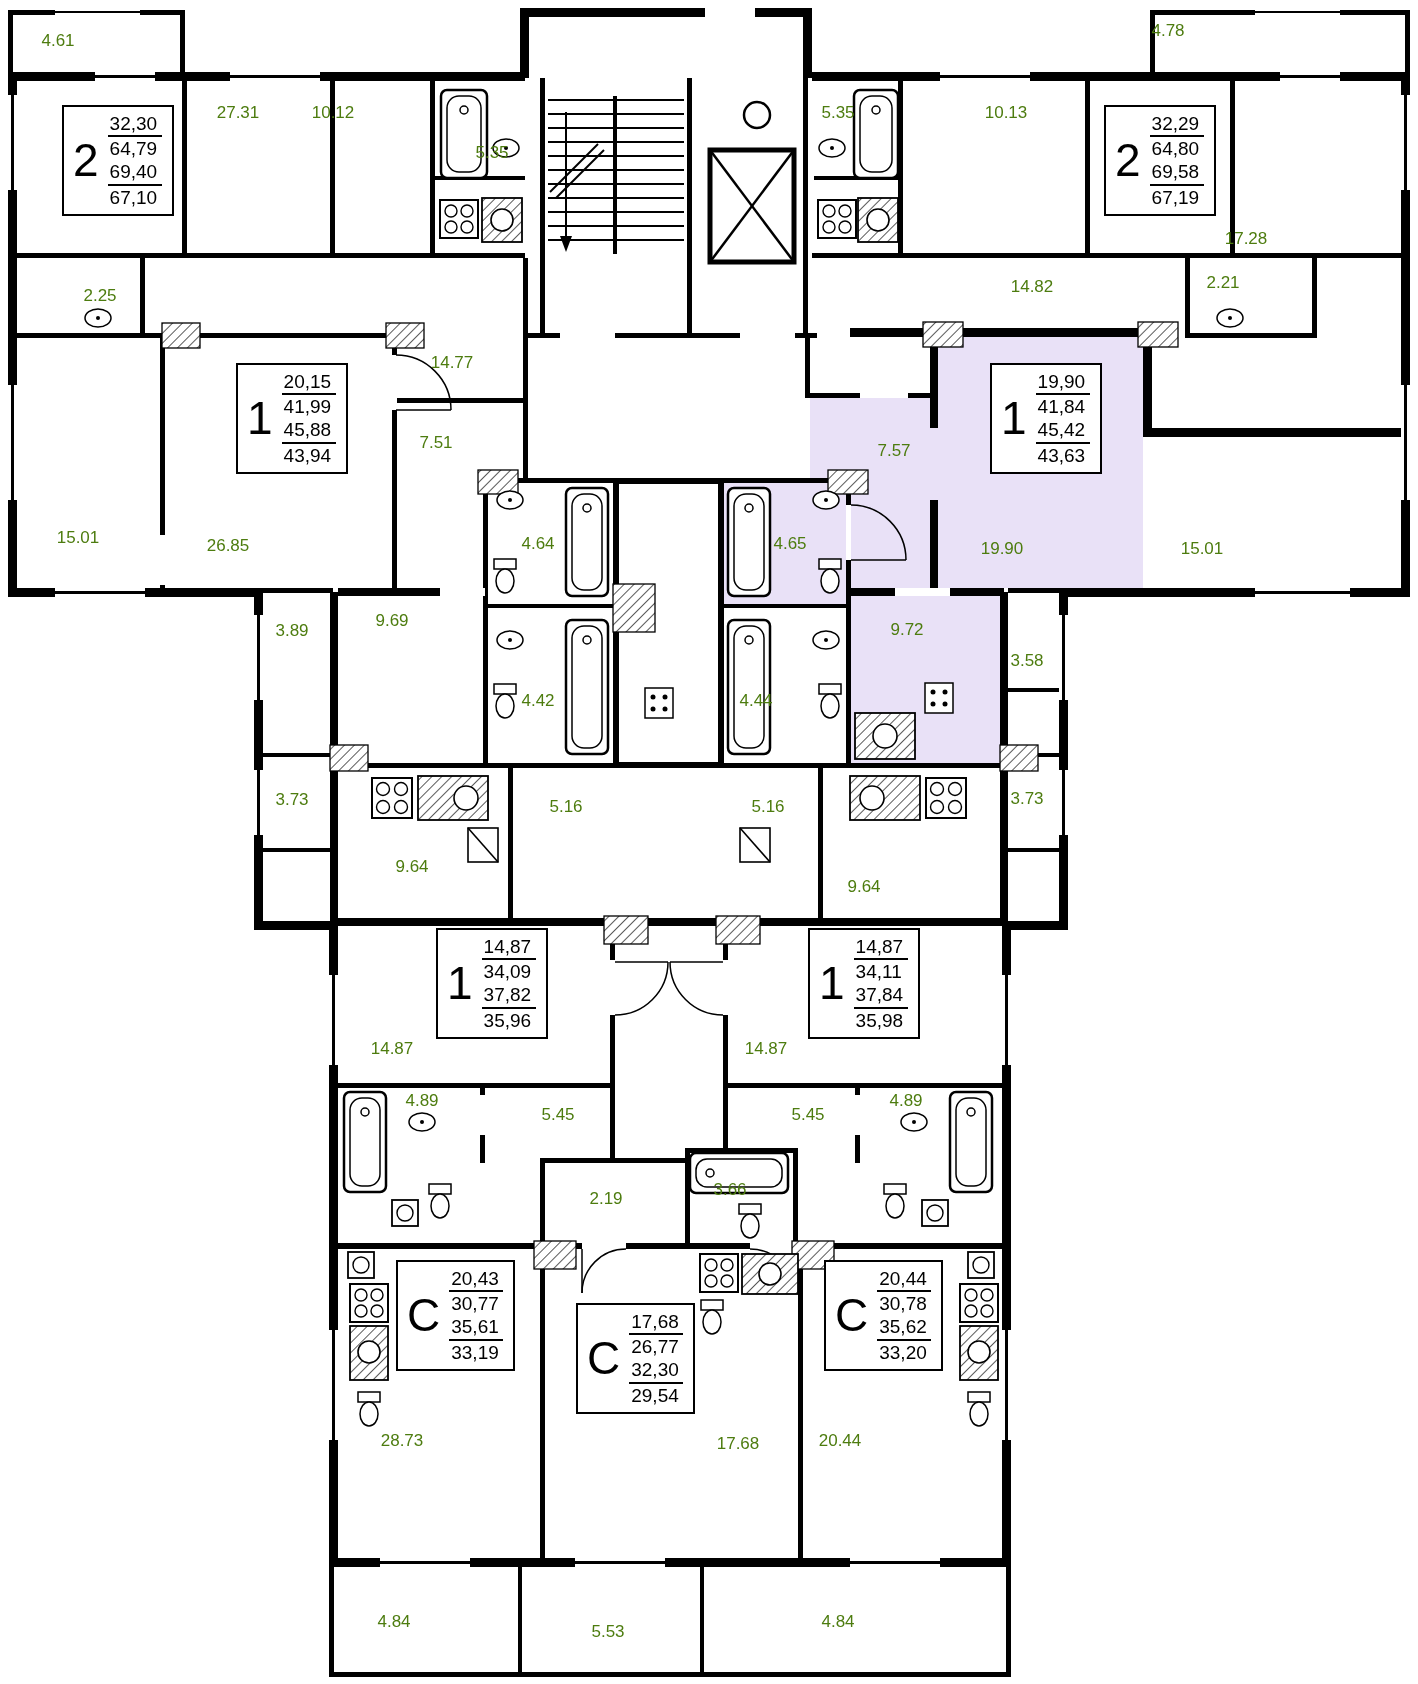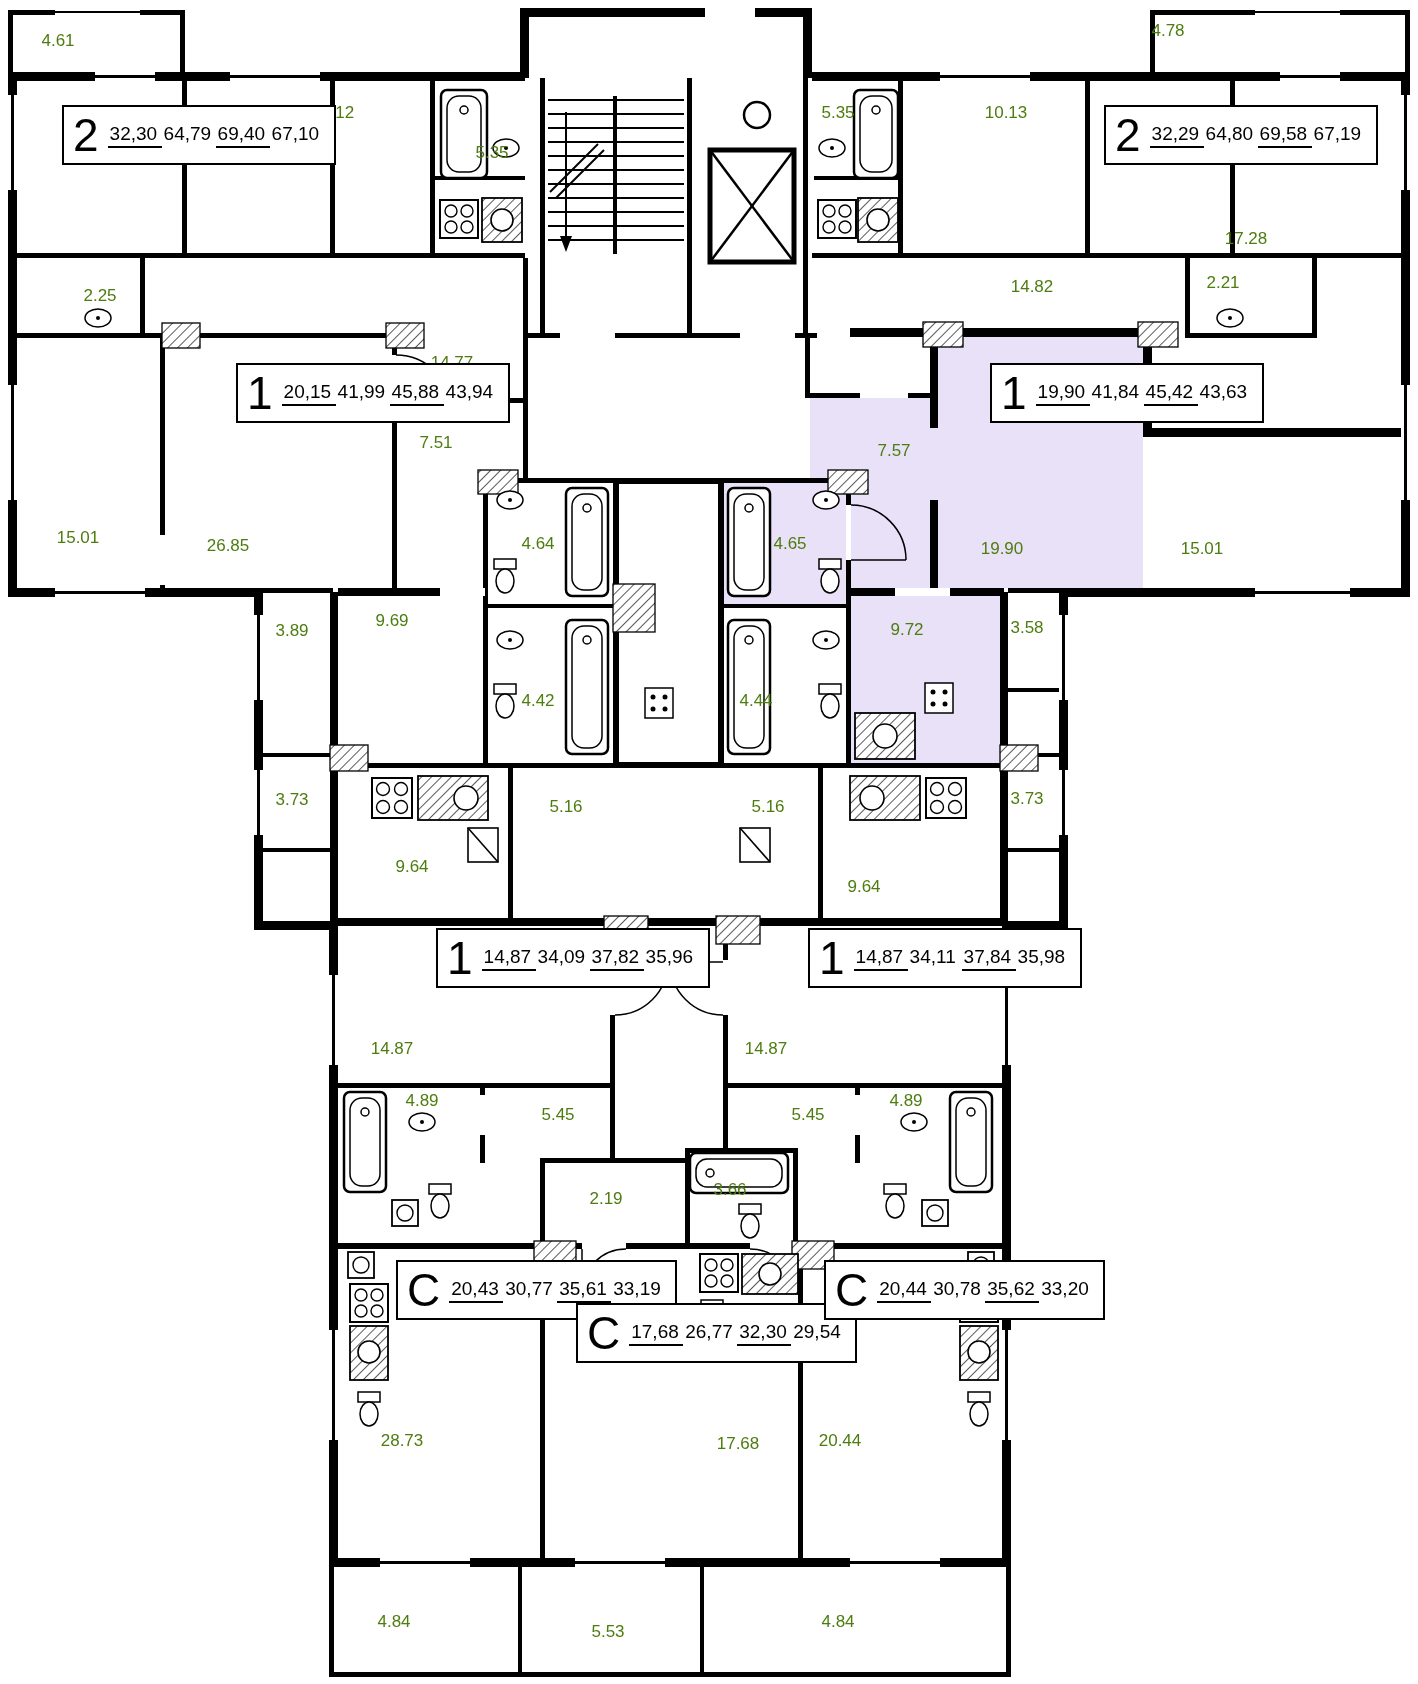--- a/index.html
+++ b/index.html
@@ -11,21 +11,21 @@
   .plan svg { position:absolute; left:0; top:0; }
   .rl {
     position:absolute; transform:translate(-50%,-50%);
     font-size:17px; line-height:1; white-space:nowrap; color:#4d7c0f;
   }
   .apt-box {
     position:absolute; display:flex; align-items:center; gap:9px;
     background:#fff; border:2px solid #000; padding:5px 10px 5px 9px; z-index:5;
   }
   .apt-type { font-size:46px; line-height:1; }
-  .apt-areas { display:flex; flex-direction:row; }
+  .apt-areas { display:flex; flex-direction:column; }
   .apt-areas .a { font-size:19px; line-height:1.22; min-width:54px; padding:0 2px; }
   .apt-areas .a.u { border-bottom:2px solid #000; }
 </style>
 </head>
 <body>
 
 <div class="plan">
 
 <svg width="1418" height="1684" viewBox="0 0 1418 1684">
   <defs>
@@ -595,21 +595,21 @@
 <div class="rl" style="left:894px; top:450px">7.57</div>
 <div class="rl" style="left:1002px; top:548px">19.90</div>
 <div class="rl" style="left:1202px; top:548px">15.01</div>
 <div class="rl" style="left:538px; top:543px">4.64</div>
 <div class="rl" style="left:790px; top:543px">4.65</div>
 <div class="rl" style="left:292px; top:630px">3.89</div>
 <div class="rl" style="left:392px; top:620px">9.69</div>
 <div class="rl" style="left:538px; top:700px">4.42</div>
 <div class="rl" style="left:756px; top:700px">4.44</div>
 <div class="rl" style="left:907px; top:629px">9.72</div>
-<div class="rl" style="left:1027px; top:627px">3.58</div>
+<div class="rl" style="left:1027px; top:660px">3.58</div>
 <div class="rl" style="left:292px; top:799px">3.73</div>
 <div class="rl" style="left:566px; top:806px">5.16</div>
 <div class="rl" style="left:768px; top:806px">5.16</div>
 <div class="rl" style="left:1027px; top:798px">3.73</div>
 <div class="rl" style="left:412px; top:866px">9.64</div>
 <div class="rl" style="left:864px; top:886px">9.64</div>
 <div class="rl" style="left:392px; top:1048px">14.87</div>
 <div class="rl" style="left:766px; top:1048px">14.87</div>
 <div class="rl" style="left:422px; top:1100px">4.89</div>
 <div class="rl" style="left:558px; top:1114px">5.45</div>

